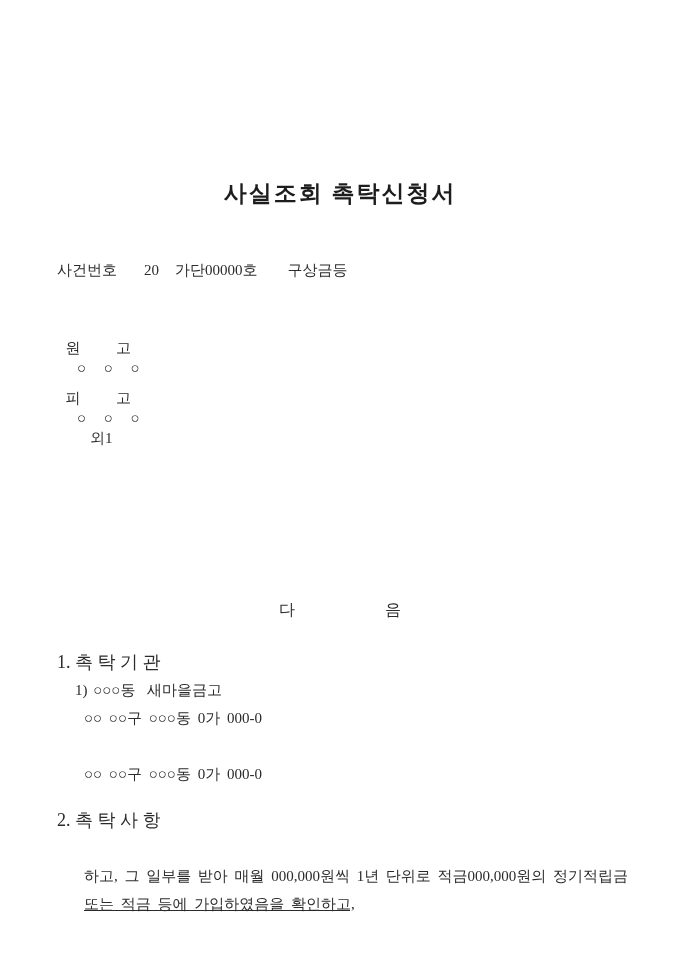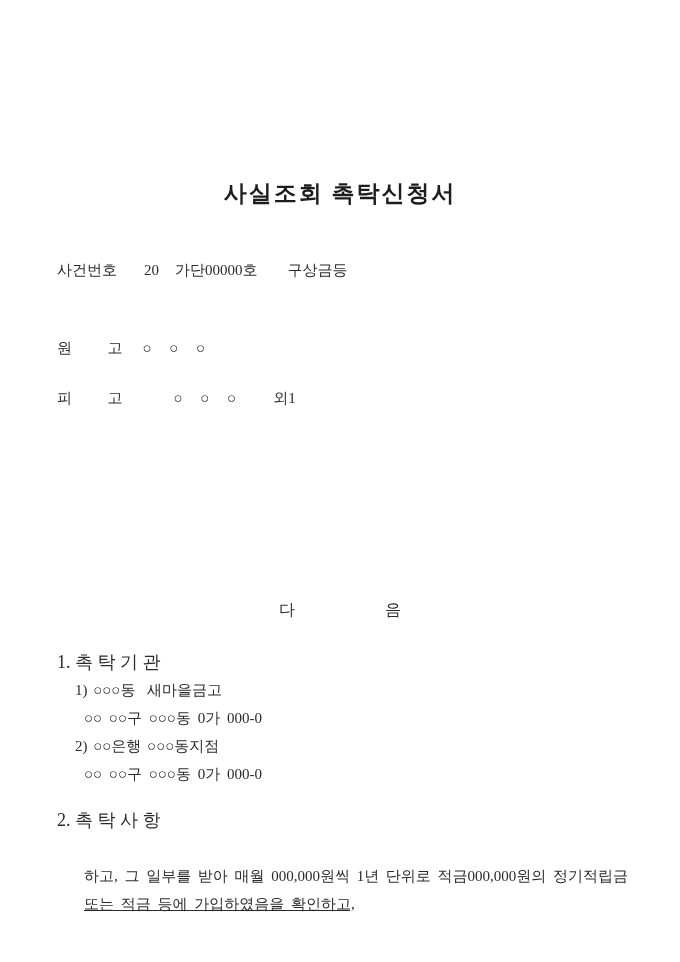--- a/index.html
+++ b/index.html
@@ -25,26 +25,26 @@
   }
   .line {
     font-size: 15px;
     line-height: 20px;
     white-space: nowrap;
   }
   .case-line { top: 228px; left: 57px; display: flex; align-items: center; }
   .case-line .g27 { margin-left: 27px; }
   .case-line .g16 { margin-left: 16px; }
   .case-line .g30 { margin-left: 30px; }
-  .party-row { display: flex; align-items: center; word-spacing: 14px; }
+  .party-row { display: flex; align-items: center; word-spacing: 14px; flex-direction: column; }
   .party-row .plabel { white-space: pre; }
   .party-row .pname { margin-left: 20px; white-space: pre; }
   .party-row .psuffix { margin-left: 6px; word-spacing: normal; }
   .plaintiff-row { top: 306px; left: 57px; }
-  .defendant-row { top: 356px; left: 57px; gap: 31px; }
+  .defendant-row { top: 356px; left: 57px; }
   .intro-block { top: 444px; left: 57px; width: 568px; }
   .jline {
     font-size: 15px;
     line-height: 27px;
     text-align: justify;
     text-align-last: justify;
     text-justify: inter-word;
   }
   .nline { font-size: 15px; line-height: 27px; white-space: nowrap; }
   .divider-row {
@@ -95,21 +95,20 @@
     <span>다</span>
     <span>음</span>
   </div>
 
   <div class="abs sec-heading s1-heading">1. 촉 탁 기 관</div>
 
   <div class="abs line s1-item1">1) ○○○동  새마을금고</div>
 
   <div class="abs line s1-addr1">○○ ○○구 ○○○동 0가 000-0</div>
 
-  <div class="abs line s1-item2">2) ○○은행 ○○○동지점</div>
 
   <div class="abs line s1-addr2">○○ ○○구 ○○○동 0가 000-0</div>
 
   <div class="abs sec-heading s2-heading">2. 촉 탁 사 항</div>
 
 
   <div class="abs jline s2-line2">하고, 그 일부를 받아 매월 000,000원씩 1년 단위로 적금000,000원의 정기적립금</div>
 
   <div class="abs s2-line3">또는 적금 등에 가입하였음을 확인하고,</div>
 

